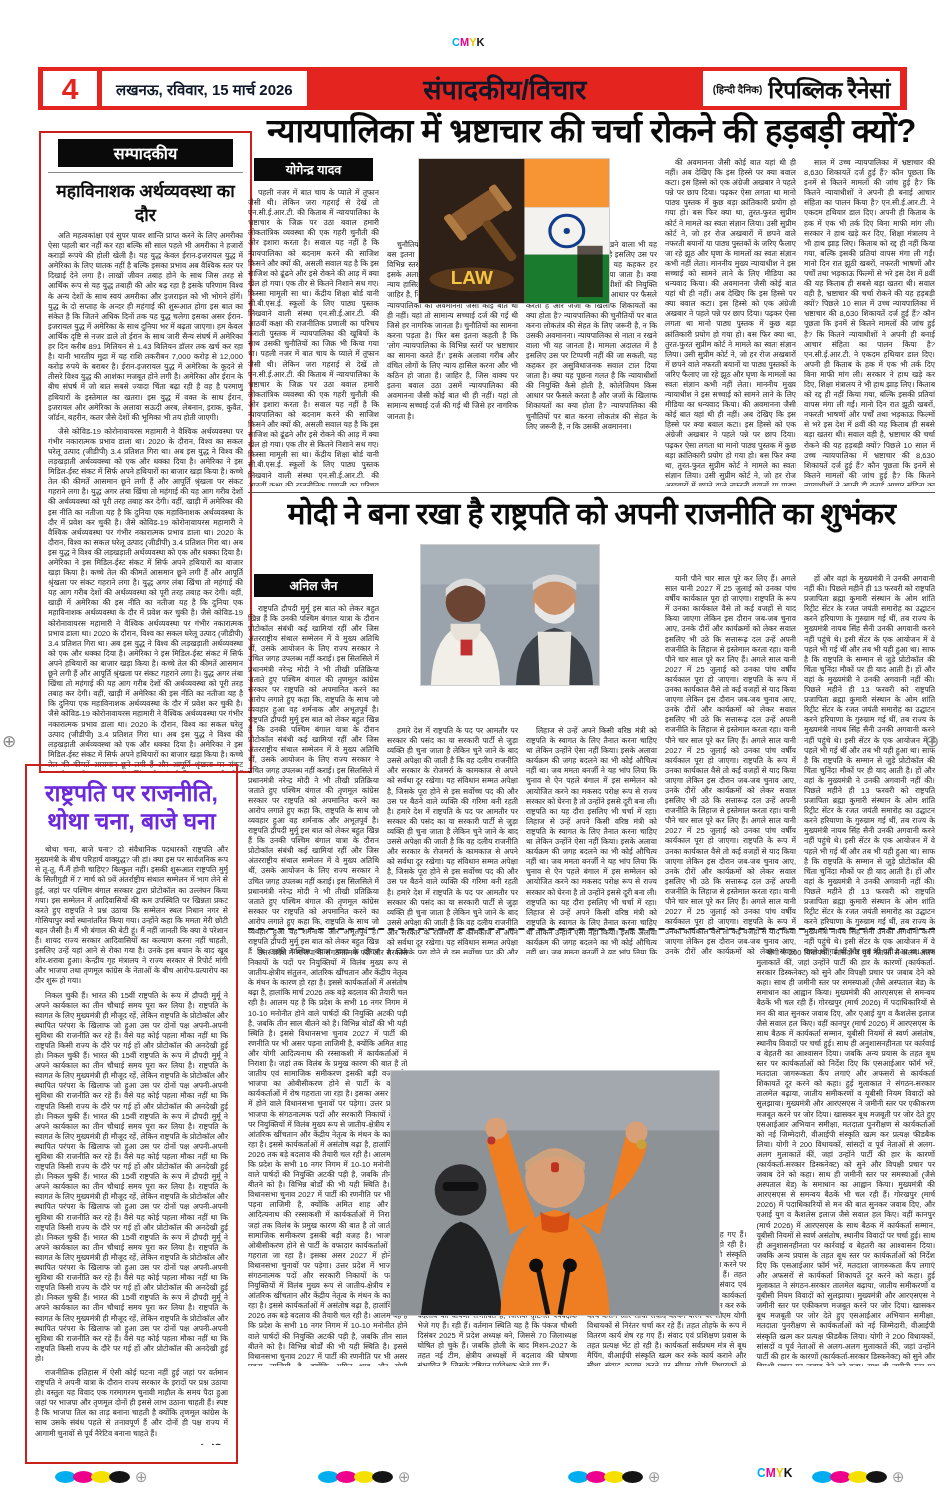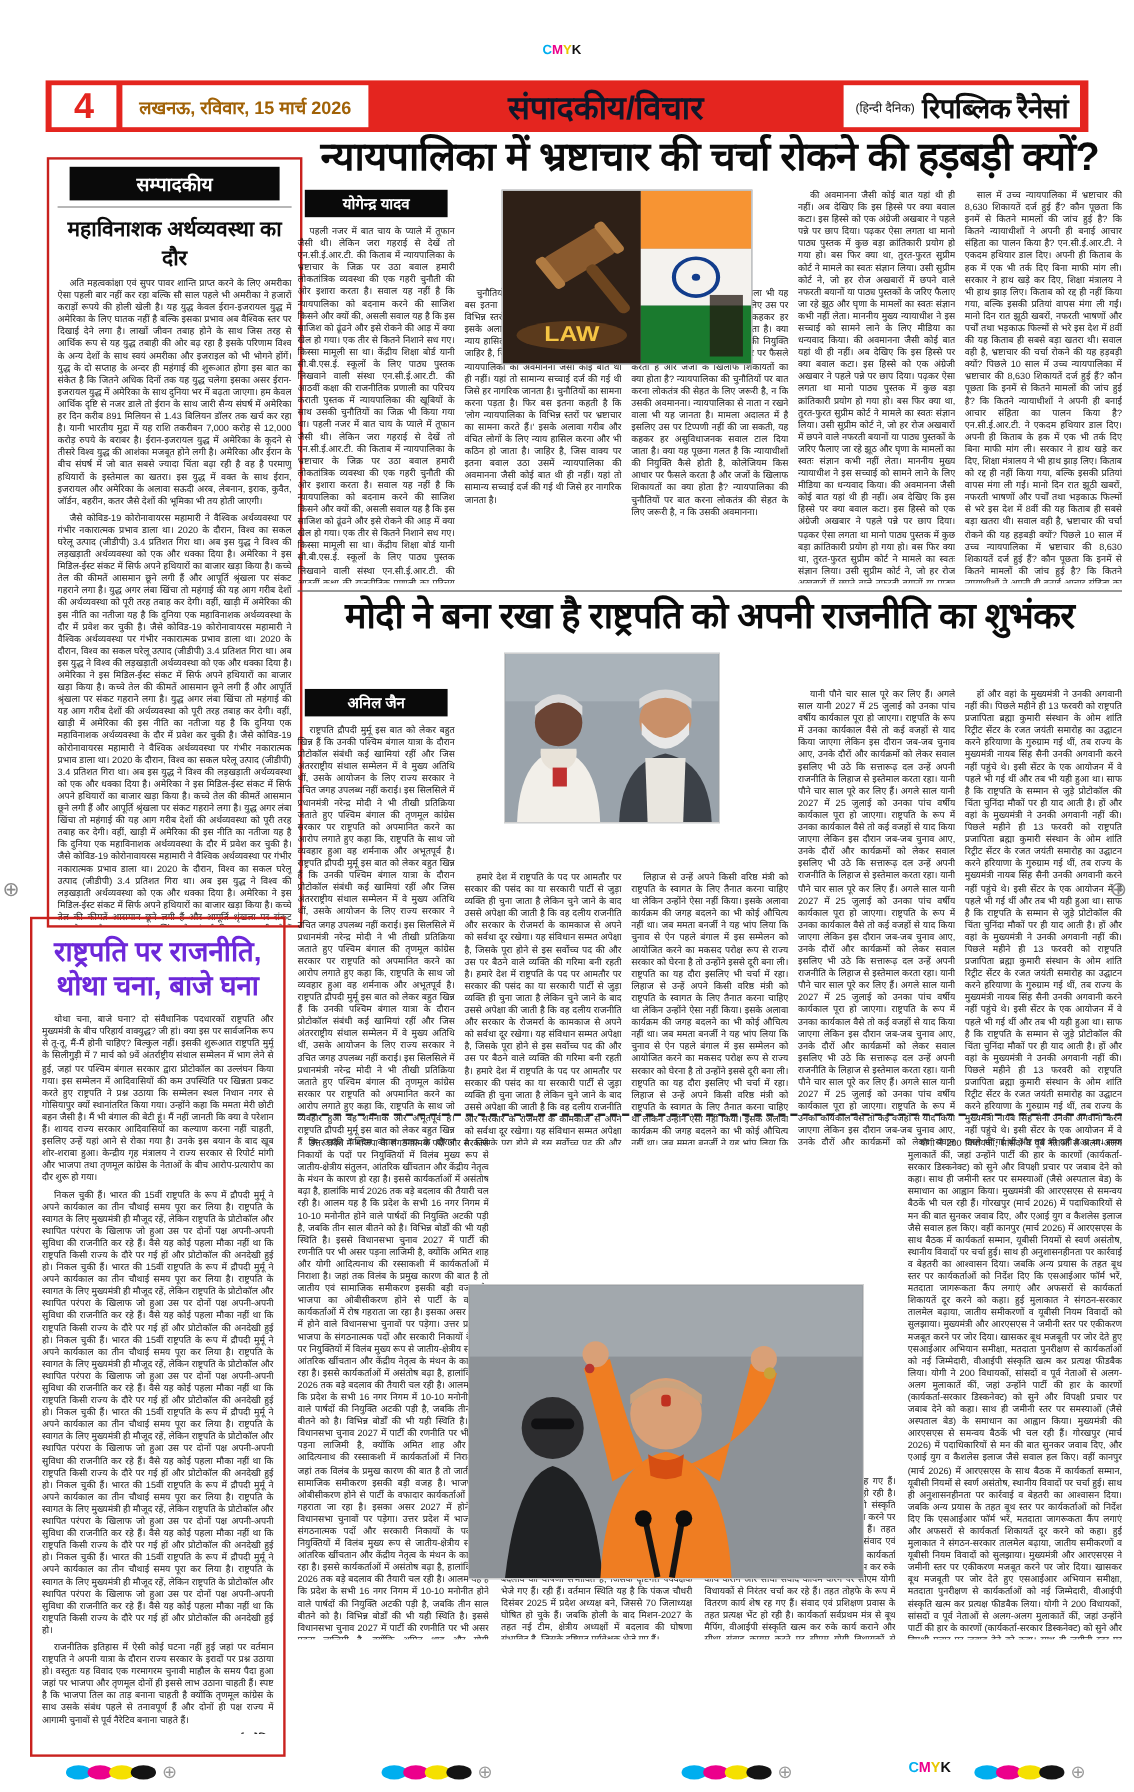--- a/index.html
+++ b/index.html
@@ -22,24 +22,24 @@
   .bottom-cmyk { position:absolute; left:757px; top:4px; font-size:12px; font-weight:bold; }
 
   
   .header-band {
     position:absolute; left:38px; top:67px; width:869px; height:43px;
     background:#e4251f; display:flex; align-items:center; padding:0 5px;
   }
   .pagenum-box { background:#fff; width:54px; height:35px; display:flex; align-items:center; justify-content:center; }
   .pagenum { color:#e4251f; font-size:30px; font-weight:bold; line-height:1; }
   .date-box { background:#fff; height:35px; margin-left:5px; padding:0 14px; display:flex; align-items:center;
-              font-size:15px; font-weight:bold; color:#a16207; white-space:nowrap; }
+              font-size:15px; font-weight:bold; color:#0f172a; white-space:nowrap; }
   .section-title { flex:1; text-align:center; color:#0f172a; font-size:27px; font-weight:bold; }
   .masthead-box { background:#fff; height:35px; margin-right:2px; padding:0 10px; display:flex; align-items:center; gap:6px; }
-  .edition-label { font-size:10px; font-weight:normal; color:#131313; }
+  .edition-label { font-size:10px; font-weight:bold; color:#131313; }
   .masthead { font-size:23px; font-weight:bold; color:#101010; letter-spacing:-0.5px; }
 
   
   .bt { font-size:7.6px; line-height:1.33; text-align:justify; color:#1a1a1a; text-indent:10px; }
   .coltext { font-size:7.6px; line-height:1.33; text-align:justify; color:#1a1a1a; text-indent:10px; }
   .byline-box { background:#0a0a0a; color:#fff; font-weight:bold; font-size:12.5px; text-align:center;
                 padding:3px 0; margin:0 6px 7px 6px; }
   .sig { display:block; text-align:right; font-weight:bold; font-size:7.8px; color:#111; margin-top:2px; }
 
   
@@ -74,21 +74,21 @@
   .col { flex:1; overflow:hidden; }
   .col-wide { flex:1.12; }
   .pad-img1 { padding-top:82px; }
   .pad-img2 { padding-top:152px; }
   .pad-img3 { padding-top:282px; }
   .divider-solid { position:absolute; left:248px; top:492px; width:687px; border-top:1.5px solid #555; }
   .divider-dashed { position:absolute; left:248px; top:928px; width:687px; border-top:2px dashed #2a2a2a; }
 
   
   .photo { position:absolute; overflow:hidden; border:1px solid #cfcfcf; background:#8e959b; }
-  .photo1 { left:170px; top:46px; width:209px; height:146px; }
+  .photo1 { left:170px; top:46px; width:192px; height:146px; }
   .photo2 { left:172px; top:48px; width:180px; height:142px; }
   .photo3 { left:142px; top:132px; width:330px; height:246px; }
   .photo svg { display:block; width:100%; height:100%; }
 </style>
 </head>
 <body>
 
 <div class="top-cmyk">
   <span class="lc">C</span><span class="lm">M</span><span class="ly">Y</span><span class="lk">K</span>
 </div>

